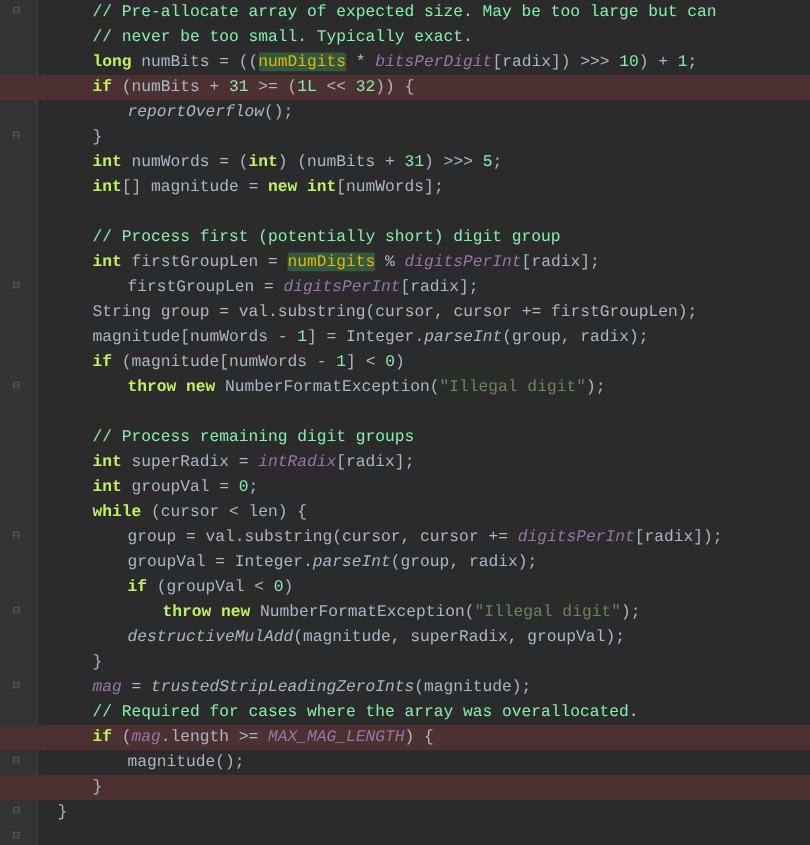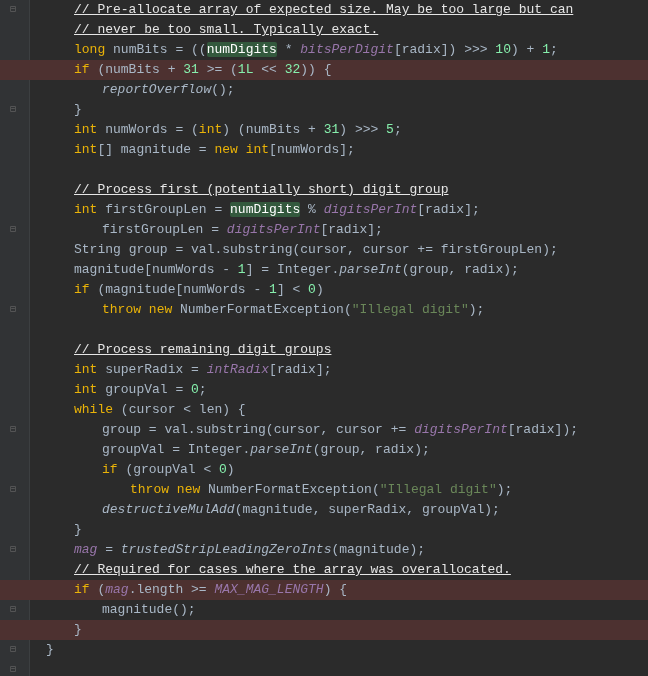--- a/index.html
+++ b/index.html
@@ -47,28 +47,28 @@
     left: -38px;
     width: 38px;
     height: 20px;
     background: #4d3130;
   }
   .i1 { padding-left: 36px; }
   .i2 { padding-left: 64px; }
   .i3 { padding-left: 92px; }
   .i0 { padding-left: 8px; }
 
-  .c  { color: #e5e5e5; text-decoration: underline; }
-  .k  { color: #eab308; }
+  .c  { color: #86efac; }
+  .k  { color: #bef264; font-weight: bold; }
   .n  { color: #86efac; }
   .s  { color: #6a8759; }
   .fld{ color: #9876aa; font-style: italic; margin-top: 32px; }
   .stat{ color: #a9b7c6; font-style: italic; }
   .p  { color: #a9b7c6; }
-  .hl { background: #33593d; color: #ffffff; border-radius: 2px; }
+  .hl { background: #33593d; color: #eab308; border-radius: 2px; }
   .vu { text-decoration-color: #707070; }
 </style>
 </head>
 <body>
 
 <div class="gutter">
   <span class="fold" style="top:5px">⊟</span>
   <span class="fold" style="top:65px">⊟</span>
   <span class="fold" style="top:105px">⊟</span>
   <span class="fold" style="top:225px">⊟</span>

